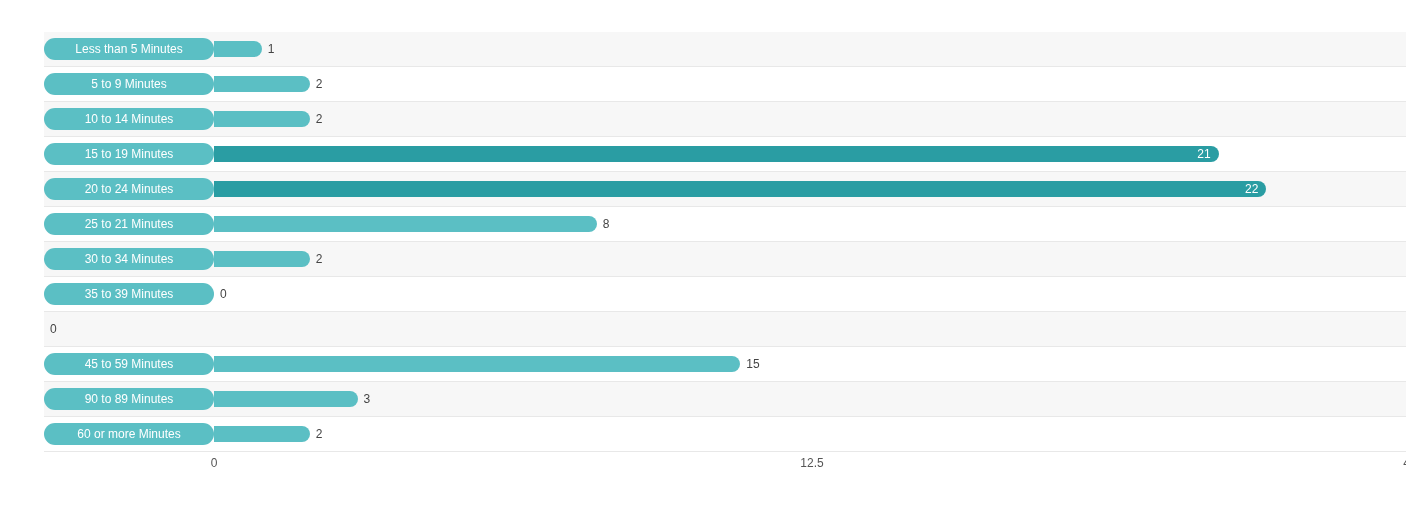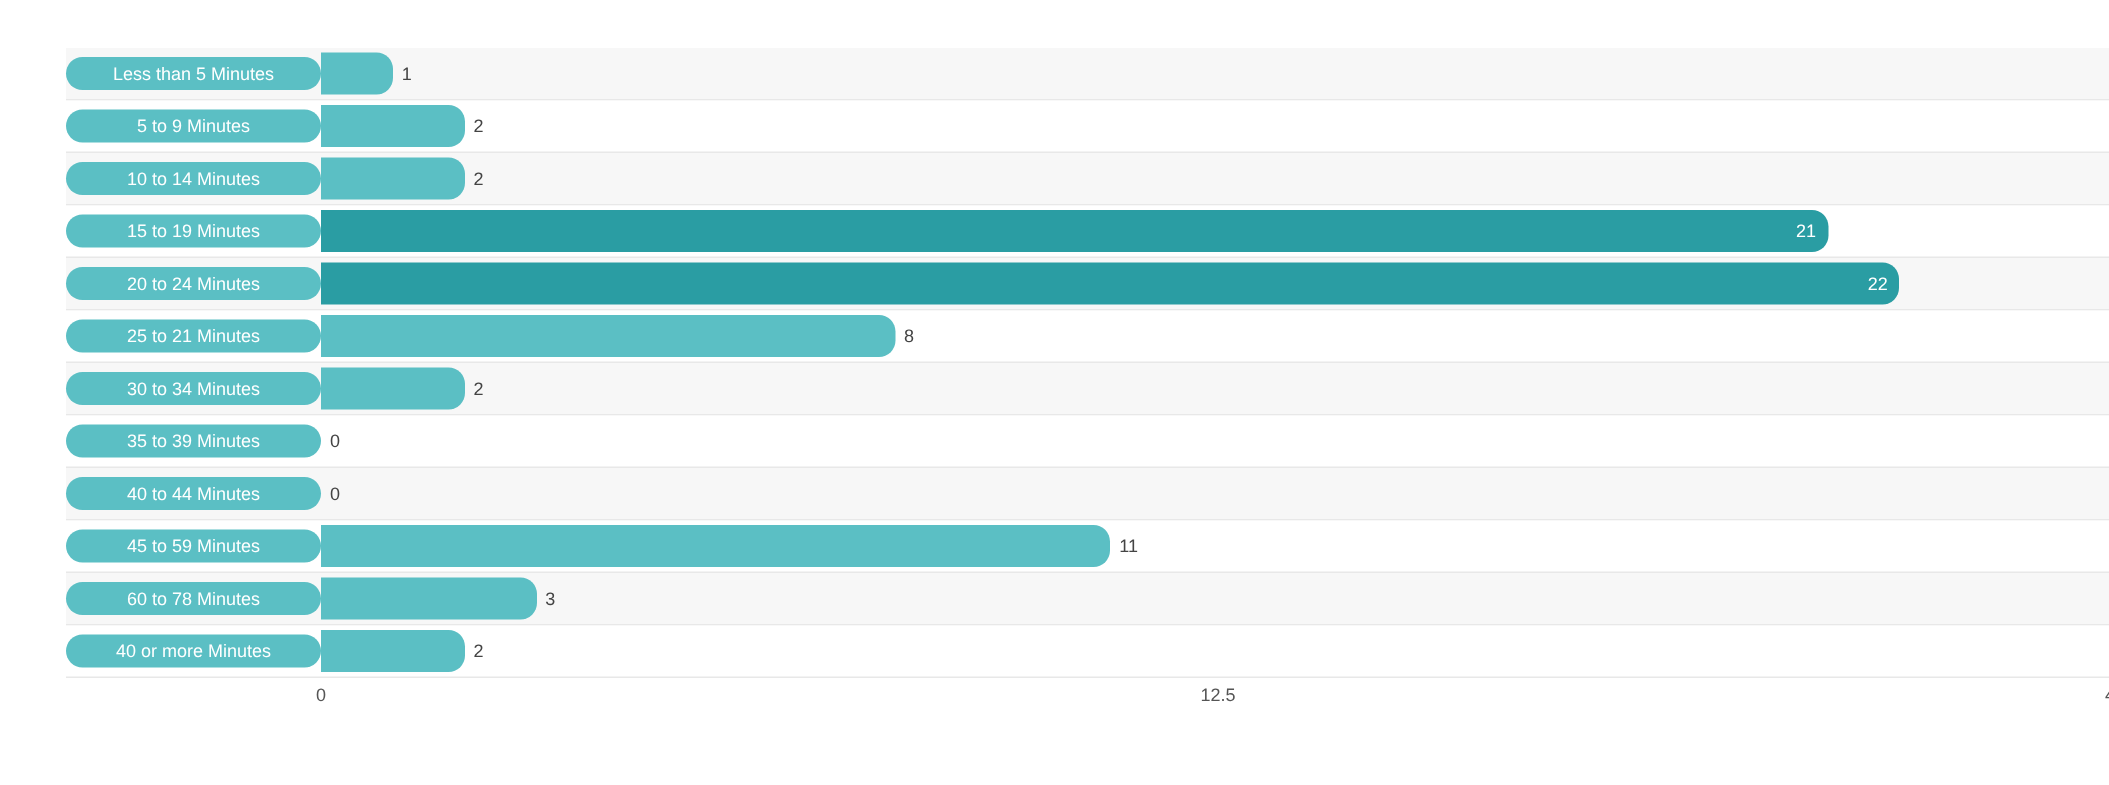--- a/index.html
+++ b/index.html
@@ -67,21 +67,21 @@
       white-space: nowrap;
     }
     .bar-area {
       flex: 1;
       position: relative;
       height: 100%;
       display: flex;
       align-items: center;
     }
     .bar-fill {
-      height: 28px;
+      height: 16px;
       border-radius: 0 11px 11px 0;
       background: #5bbfc4;
       position: absolute;
       left: 0;
       top: 50%;
       transform: translateY(-50%);
       display: flex;
       align-items: center;
     }
     .bar-fill.dark {
@@ -173,41 +173,40 @@
           <span class="bar-value" style="left: calc(8% + 6px);">2</span>
         </div>
       </div>
       <div class="bar-row">
         <div class="bar-label">35 to 39 Minutes</div>
         <div class="bar-area">
           <span class="bar-value" style="left: 6px;">0</span>
         </div>
       </div>
       <div class="bar-row">
-        <div class="bar-label">40 to 44 Minutes</div>
         <div class="bar-area">
           <span class="bar-value" style="left: 6px;">0</span>
         </div>
       </div>
       <div class="bar-row">
         <div class="bar-label">45 to 59 Minutes</div>
         <div class="bar-area">
           <div class="bar-fill" style="width: 44%;"></div>
-          <span class="bar-value" style="left: calc(44% + 6px);">11</span>
-        </div>
-      </div>
-      <div class="bar-row">
-        <div class="bar-label">60 to 78 Minutes</div>
+          <span class="bar-value" style="left: calc(44% + 6px);">15</span>
+        </div>
+      </div>
+      <div class="bar-row">
+        <div class="bar-label">90 to 89 Minutes</div>
         <div class="bar-area">
           <div class="bar-fill" style="width: 12%;"></div>
           <span class="bar-value" style="left: calc(12% + 6px);">3</span>
         </div>
       </div>
       <div class="bar-row">
-        <div class="bar-label">40 or more Minutes</div>
+        <div class="bar-label">60 or more Minutes</div>
         <div class="bar-area">
           <div class="bar-fill" style="width: 8%;"></div>
           <span class="bar-value" style="left: calc(8% + 6px);">2</span>
         </div>
       </div>
     </div>
   <div class="x-axis" id="x-axis" style="position:relative; height:24px; margin-left:170px;">
 
   <span class="x-tick" style="left: 0%;">0</span>
       <span class="x-tick" style="left: 50%;">12.5</span>

